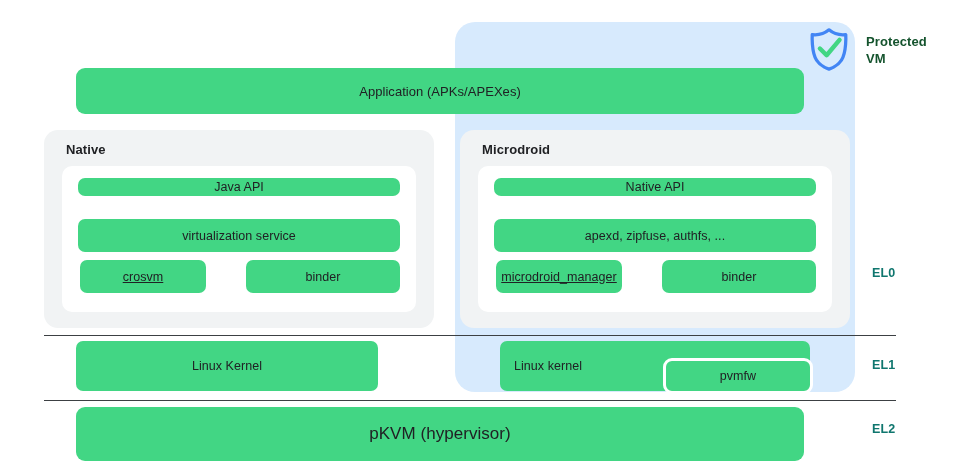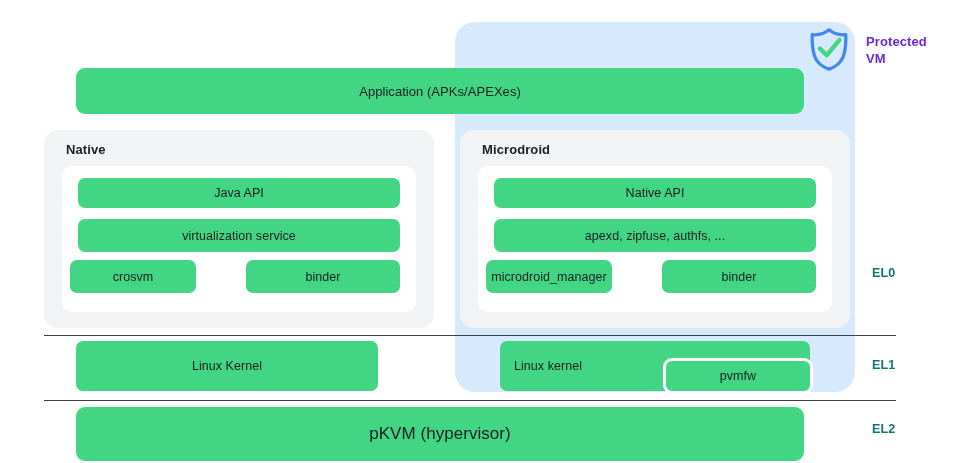--- a/index.html
+++ b/index.html
@@ -41,21 +41,21 @@
     height: 46px;
   }
   .pvm-label {
     position: absolute;
     left: 866px;
     top: 33px;
     width: 92px;
     font-size: 13px;
     font-weight: bold;
     line-height: 17px;
-    color: #6d28d9;
+    color: #14532d;
     letter-spacing: 0.1px;
   }
 
   
   .os-panel {
     position: absolute;
     background: #f1f3f4;
     border-radius: 14px;
     box-sizing: border-box;
   }
@@ -93,23 +93,23 @@
     justify-content: center;
     text-align: center;
     box-sizing: border-box;
     letter-spacing: 0.05px;
   }
   .block.app      { left: 76px;  top: 68px;  width: 728px; height: 46px; border-radius: 9px; font-size: 13px; }
   .block.pkvm     { left: 76px;  top: 407px; width: 728px; height: 54px; border-radius: 9px; font-size: 17px; }
 
   
   .os-inner .block { position: absolute; }
-  .r1 { left: 16px;  top: 12px;  right: 16px; height: 30px; }
+  .r1 { left: 16px;  top: 12px;  right: 16px; height: 18px; }
   .r2 { left: 16px;  top: 53px;  right: 16px; height: 33px; }
-  .r3a { left: 8px; top: 94px;  width: 126px; height: 33px; }
+  .r3a { left: 18px; top: 94px;  width: 126px; height: 33px; text-decoration: underline; }
   .r3b { right: 16px; top: 94px; width: 154px; height: 33px; }
 
   
   .block.kernel-left  { left: 76px;  top: 341px; width: 302px; height: 50px; }
   .block.kernel-right { left: 500px; top: 341px; width: 310px; height: 50px;
                         justify-content: flex-start; padding-left: 14px; }
   .block.pvmfw {
     left: 663px; top: 358px; width: 150px; height: 36px;
     border: 3px solid #ffffff; border-radius: 9px;
   }

